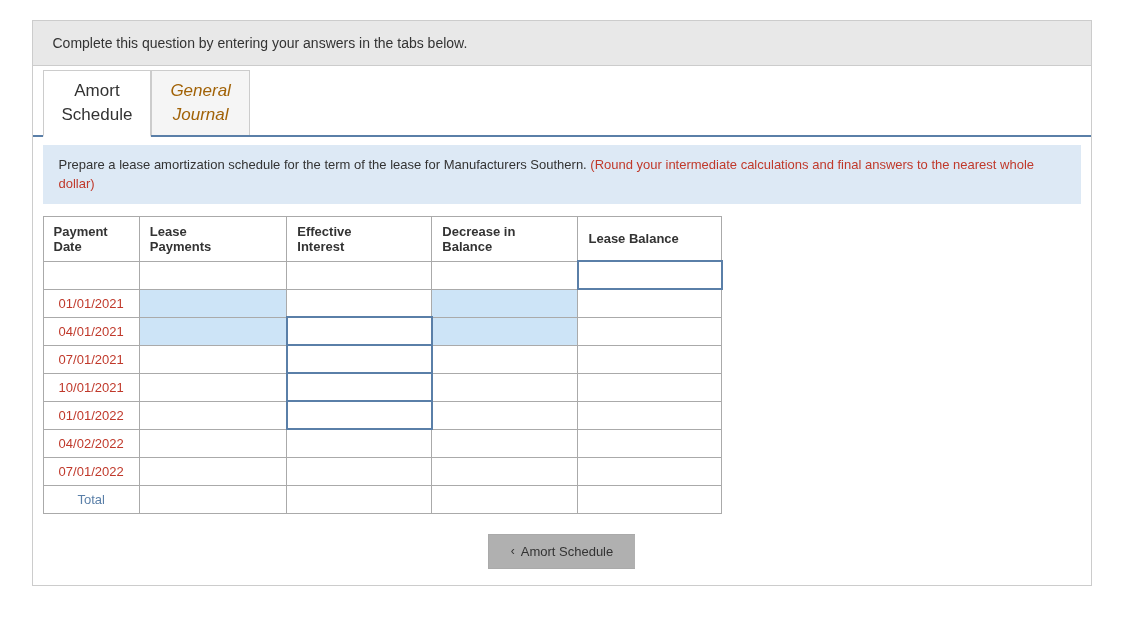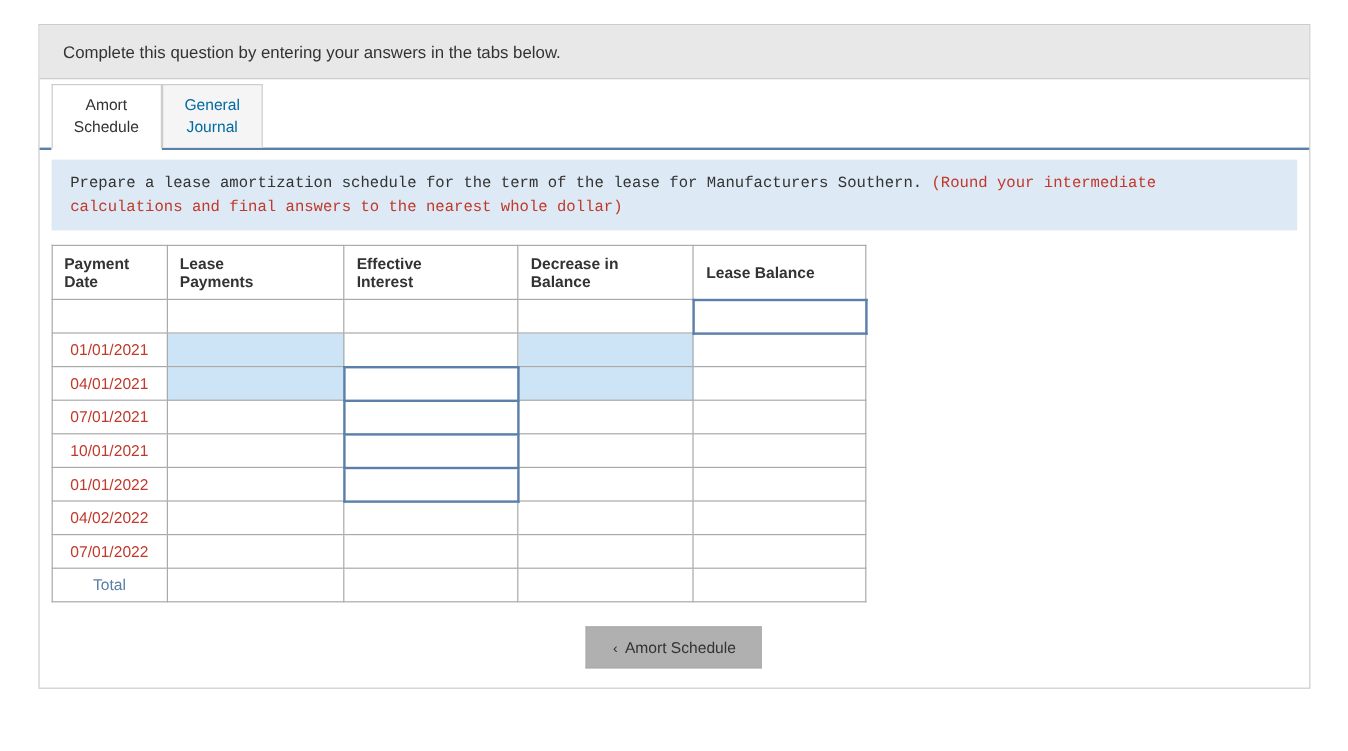--- a/index.html
+++ b/index.html
@@ -31,47 +31,47 @@
       padding: 0 10px;
       margin-top: 4px;
     }
 
     .tab {
       padding: 8px 18px;
       border: 1px solid #ccc;
       border-bottom: none;
       cursor: pointer;
       background: #f5f5f5;
-      font-size: 13px;
+      font-size: 17px;
       text-align: center;
       line-height: 1.4;
     }
 
     .tab.active {
       background: #fff;
       border-top: 1px solid #ccc;
       border-left: 1px solid #ccc;
       border-right: 1px solid #ccc;
       border-bottom: 2px solid #fff;
       margin-bottom: -2px;
       font-weight: normal;
     }
 
     .tab:not(.active) {
-      color: #0369a1;
+      color: #a16207;
+      font-style: italic;
     }
 
     .info-box {
       background: #dde9f5;
       padding: 10px 16px;
       font-size: 13px;
       color: #333;
       margin: 8px 10px;
       line-height: 1.5;
-      font-family: Liberation Mono, monospace;
     }
 
     .info-box .red-text {
       color: #c0392b;
     }
 
     .table-wrapper {
       margin: 12px 10px 20px 10px;
     }
 

